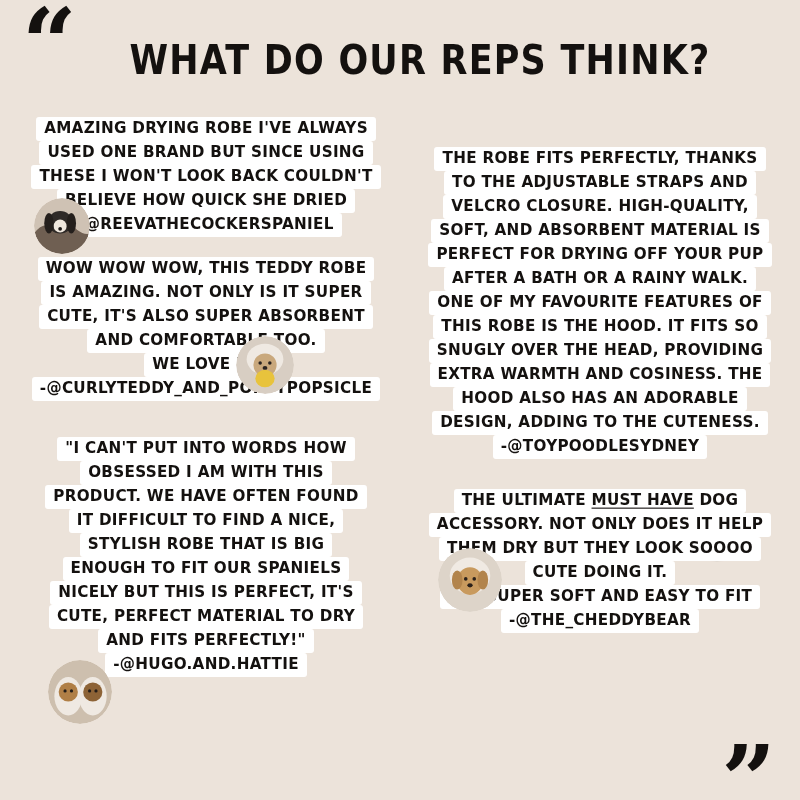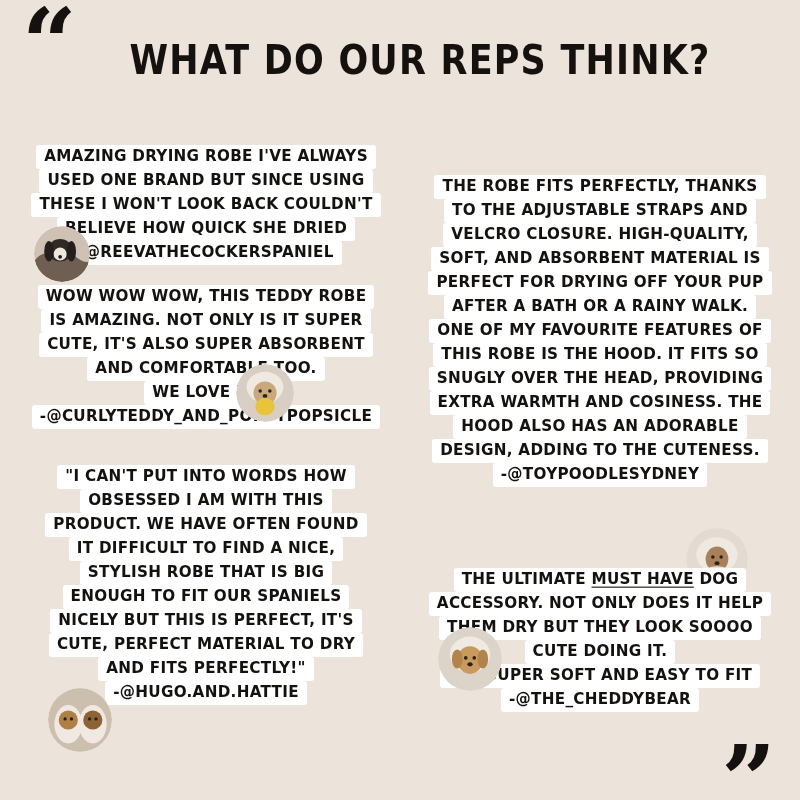--- a/index.html
+++ b/index.html
@@ -61,21 +61,20 @@
   
   .col {
     position: absolute;
   }
   .col-left  { left: 26px; top: 118px; width: 360px; }
   .col-right { left: 424px; top: 148px; width: 352px; text-align: right; }
 
   .testimonial {
     position: relative;
     margin-bottom: 22px;
-    margin-top: 28px;
   }
   .lines {
     display: flex;
     flex-direction: column;
     align-items: center;
     gap: 2px;
   }
   .line {
     background: #ffffff;
     color: #14110f;
@@ -226,21 +225,21 @@
           <ellipse cx="30" cy="26" rx="20" ry="17" fill="#efe9e2"></ellipse>
           <ellipse cx="30" cy="30" rx="11" ry="12" fill="#a9805a"></ellipse>
           <ellipse cx="30" cy="48" rx="16" ry="11" fill="#e9e2d9"></ellipse>
           <circle cx="26" cy="28" r="1.7" fill="#2a211b"></circle>
           <circle cx="34" cy="28" r="1.7" fill="#2a211b"></circle>
           <ellipse cx="30" cy="34" rx="2.4" ry="1.9" fill="#2a211b"></ellipse>
         </svg>
       </div>
     </div>
 
-    <div class="testimonial" style="margin-top:83px;">
+    <div class="testimonial" style="margin-top:32px;">
       <div class="lines">
         <div class="line">
           <span>The ultimate </span><span class="underline">MUST HAVE</span><span> dog</span>
         </div>
         <div class="line">accessory. Not only does it help</div>
         <div class="line">them dry but they look soooo</div>
         <div class="line">cute doing it.</div>
         <div class="line">It's super soft and easy to fit</div>
         <div class="line handle">-@the_cheddybear</div>
       </div>

